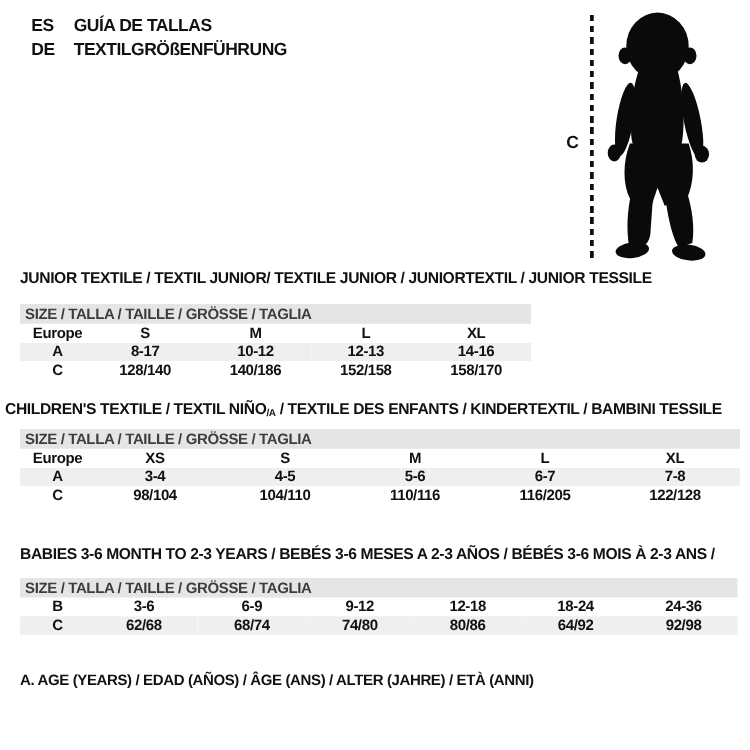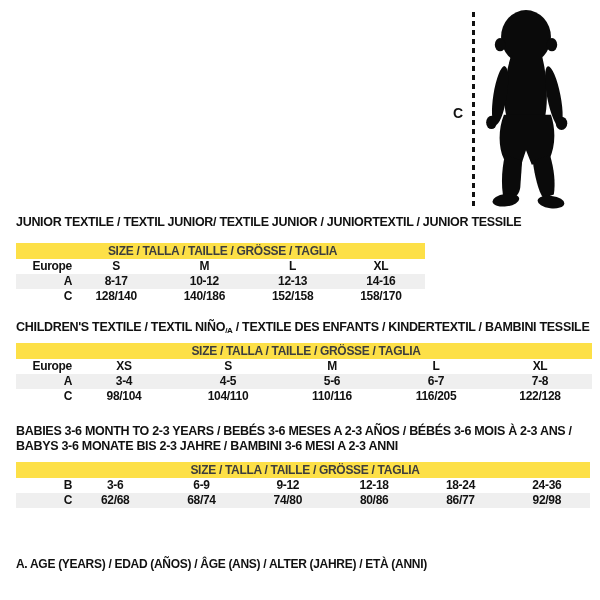--- a/index.html
+++ b/index.html
@@ -23,34 +23,42 @@
   .baby-svg{left:478px;top:7px;}
 
   
   .tbl-title{font-weight:bold;font-size:12.5px;letter-spacing:-0.3px;line-height:15px;white-space:nowrap;}
   .tbl-title sub{font-size:8px;vertical-align:-2px;}
 
   
   table{border-collapse:collapse;table-layout:fixed;}
   td{padding:0;margin:0;font-size:12px;font-weight:bold;letter-spacing:-0.3px;
      text-align:center;height:15px;line-height:15px;white-space:nowrap;overflow:hidden;}
-  td.lbl{text-align:right;padding-left:4px;}
-  tr.band td{background:#fde047;color:#3d3d3d;text-align:center;padding-left:4px;
+  td.lbl{text-align:center;padding-left:4px;}
+  tr.band td{background:#e5e5e5;color:#3d3d3d;text-align:left;padding-left:4px;
      height:16px;line-height:16px;font-size:12px;}
   tr.stripe td{background:#efefef;}
   col.c0{width:56px;}
   #t1{width:409px;} #t2{width:576px;} #t3{width:574px;}
 
   
-  .notes{left:16px;top:557px;font-weight:bold;font-size:12px;line-height:15.7px;letter-spacing:-0.3px;}
+  .notes{left:16px;top:537px;font-weight:bold;font-size:12px;line-height:15.7px;letter-spacing:-0.3px;}
 </style>
 </head>
 <body>
 
 <div class="abs lang-block">
+  <div class="lang-row">
+    <span class="lang-code">ES</span>
+    <span>GUÍA DE TALLAS</span>
+  </div>
+  <div class="lang-row">
+    <span class="lang-code">DE</span>
+    <span>TEXTILGRÖßENFÜHRUNG</span>
+  </div>
 </div>
 
 <div class="abs height-line"></div>
 <div class="abs height-marker">C</div>
 <svg class="abs baby-svg" width="96" height="202" viewBox="0 0 100 210" fill="#0a0a0a" xmlns="http://www.w3.org/2000/svg">
   <ellipse cx="50" cy="31" rx="26" ry="28"></ellipse>
   <ellipse cx="23" cy="39" rx="5.5" ry="7"></ellipse>
   <ellipse cx="77" cy="39" rx="5.5" ry="7"></ellipse>
   <path d="M34 52 C29 68 27 86 28 102 C28 110 30 115 32 118 L69 118 C73 103 73 76 67 52 Z"></path>
   <ellipse cx="23" cy="92" rx="7" ry="31" transform="rotate(9 23 92)"></ellipse>
@@ -94,21 +102,21 @@
   <tr>
     <td class="lbl">C</td>
     <td>128/140</td>
     <td>140/186</td>
     <td>152/158</td>
     <td>158/170</td>
   </tr>
 </tbody>
   </table>
 
-<div class="abs tbl-title" style="left:16px;top:320px;">
+<div class="abs tbl-title" style="left:4px;top:320px;">
   <span>CHILDREN'S TEXTILE / TEXTIL NIÑO</span><sub>/A</sub><span> / TEXTILE DES ENFANTS / KINDERTEXTIL / BAMBINI TESSILE</span>
 </div>
 <table id="t2" class="abs" style="left:16px;top:343px;">
   <colgroup>
       <col class="c0">
       <col>
       <col>
       <col>
       <col>
       <col>
@@ -137,23 +145,22 @@
     <td class="lbl">C</td>
     <td>98/104</td>
     <td>104/110</td>
     <td>110/116</td>
     <td>116/205</td>
     <td>122/128</td>
   </tr>
 </tbody>
   </table>
 
-<div class="abs tbl-title" style="left:16px;top:424px;">
+<div class="abs tbl-title" style="left:16px;top:436px;text-align:right;">
   <div>BABIES 3-6 MONTH TO 2-3 YEARS / BEBÉS 3-6 MESES A 2-3 AÑOS / BÉBÉS 3-6 MOIS À 2-3 ANS /</div>
-  <div>BABYS 3-6 MONATE BIS 2-3 JAHRE / BAMBINI 3-6 MESI A 2-3 ANNI</div>
 </div>
 <table id="t3" class="abs" style="left:16px;top:462px;">
   <colgroup>
       <col class="c0">
       <col>
       <col>
       <col>
       <col>
       <col>
       <col>
@@ -170,21 +177,21 @@
     <td>12-18</td>
     <td>18-24</td>
     <td>24-36</td>
   </tr>
   <tr class="stripe">
     <td class="lbl">C</td>
     <td>62/68</td>
     <td>68/74</td>
     <td>74/80</td>
     <td>80/86</td>
-    <td>86/77</td>
+    <td>64/92</td>
     <td>92/98</td>
   </tr>
 </tbody>
   </table>
 
 <div class="abs notes">
   <div>A. AGE (YEARS) / EDAD (AÑOS) / ÂGE (ANS) / ALTER (JAHRE) / ETÀ (ANNI)</div>
 </div>
 
 </body></html>

